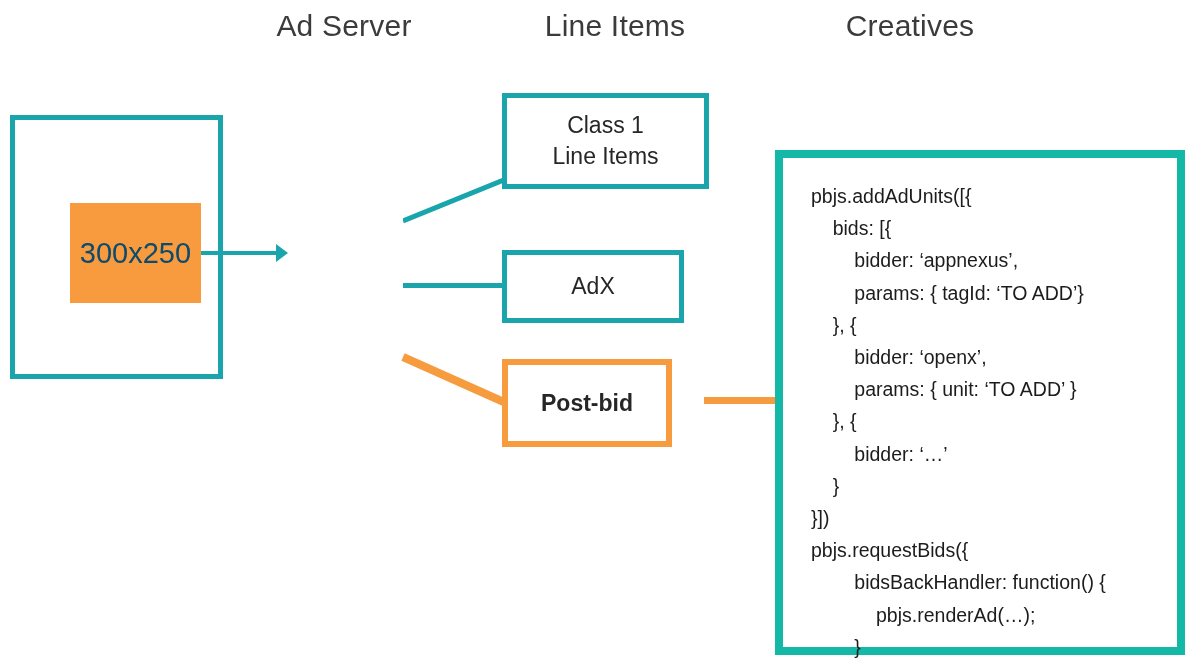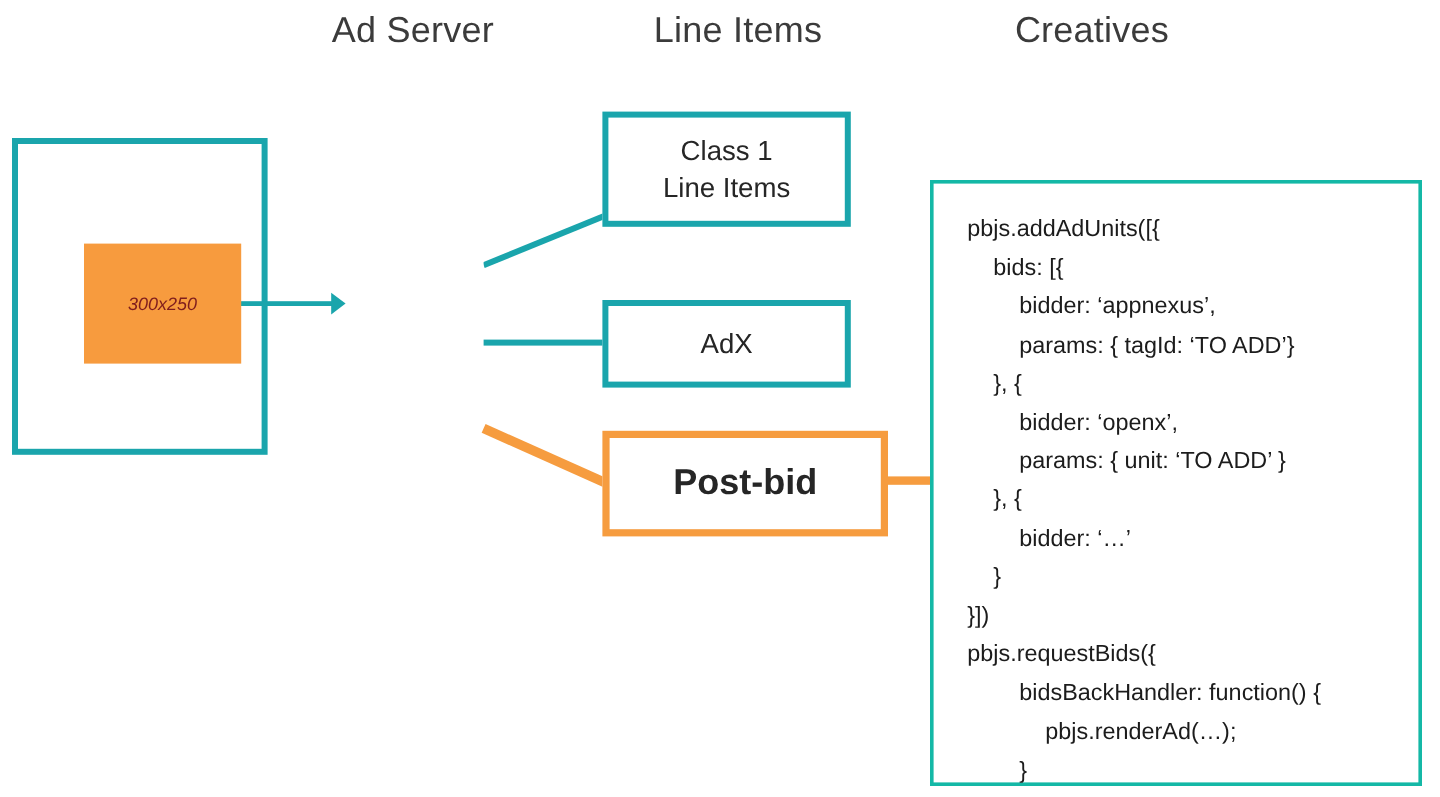--- a/index.html
+++ b/index.html
@@ -52,52 +52,51 @@
     left: 10px; top: 115px;
     width: 213px; height: 264px;
     border-width: 5px;
   }
 
   #creative-box {
     left: 70px; top: 203px;
     width: 131px; height: 100px;
     background: #f79b3e;
     border: none;
-    color: #7f1d1d;
-    font-size: 15px;
+    color: #0c4a6e;
+    font-size: 29px;
     z-index: 4;
-    font-style: italic;
   }
 
   #dfp-box {
     left: 288px; top: 93px;
     width: 118px; height: 355px;
     font-size: 23px;
     z-index: 3;
   }
 
   #class1-box {
     left: 502px; top: 93px;
     width: 207px; height: 96px;
     font-size: 23px;
     line-height: 1.35;
     z-index: 3;
   }
 
   #adx-box {
     left: 502px; top: 250px;
-    width: 207px; height: 73px;
+    width: 182px; height: 73px;
     font-size: 23px;
     z-index: 3;
   }
 
   #postbid-box {
     left: 502px; top: 359px;
-    width: 238px; height: 88px;
-    font-size: 30px;
+    width: 170px; height: 88px;
+    font-size: 23px;
     font-weight: bold;
     z-index: 4;
   }
 
   
   .connector {
     position: absolute;
     background: #1aa5ac;
     z-index: 1;
   }
@@ -144,21 +143,21 @@
     width: 80px; height: 7px;
     z-index: 2;
   }
 
   
   #code-box {
     position: absolute;
     left: 775px; top: 150px;
     width: 410px; height: 505px;
     box-sizing: border-box;
-    border: 3px solid #14b8a6;
+    border: 8px solid #14b8a6;
     background: #ffffff;
     z-index: 3;
   }
   #code-lines {
     position: absolute;
     left: 28px;
     top: 22px;
     right: 6px;
     font-size: 19.5px;
     line-height: 32.2px;

